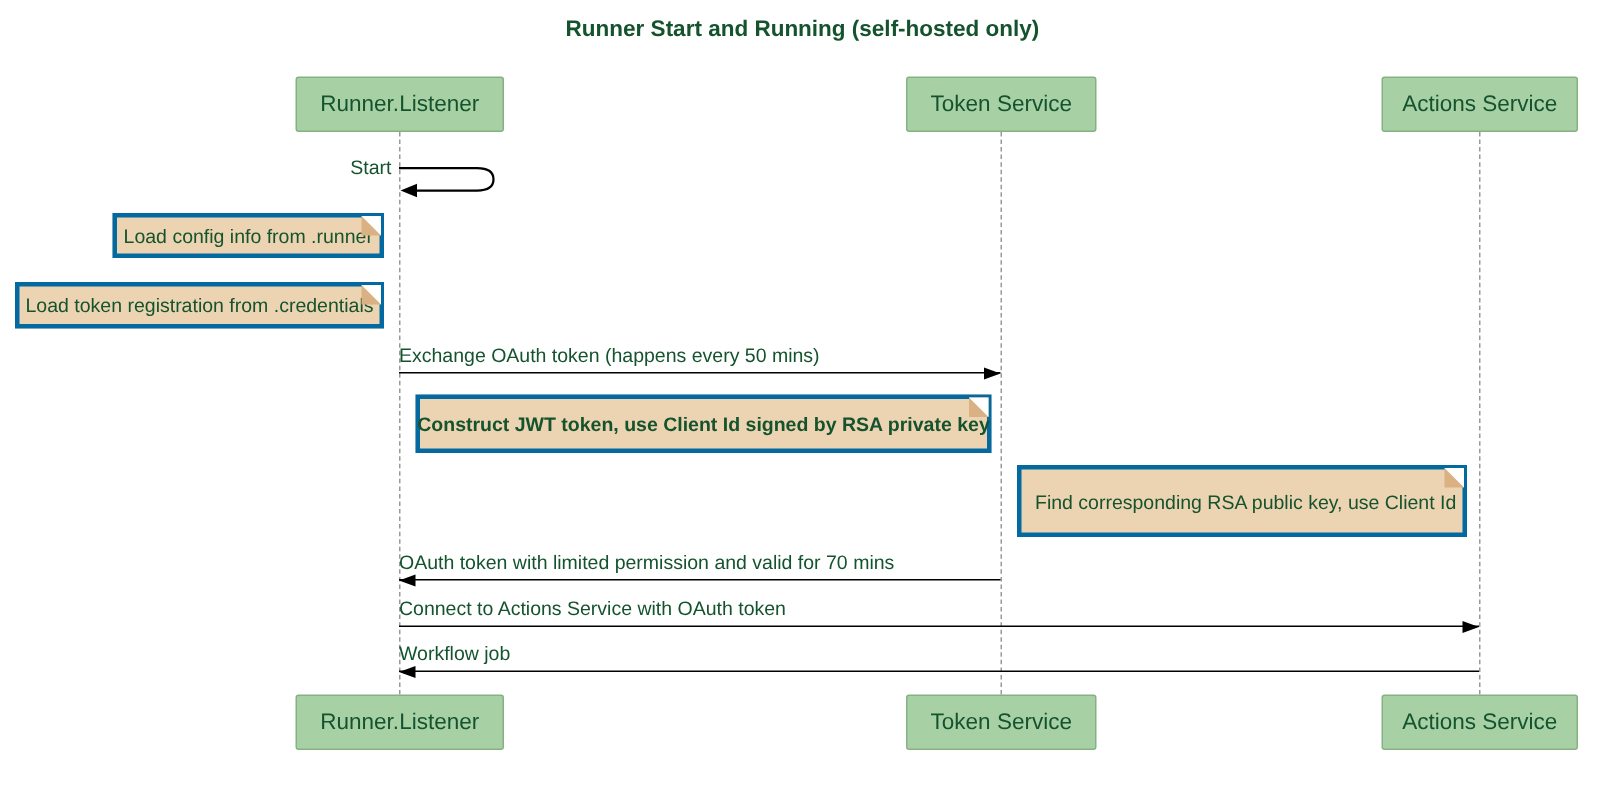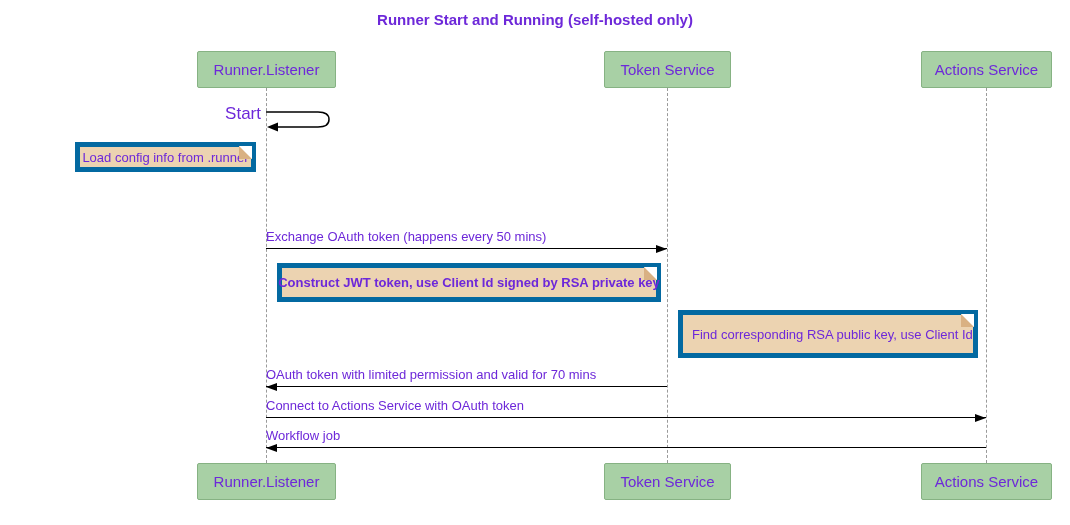--- a/index.html
+++ b/index.html
@@ -1,21 +1,21 @@
 <!DOCTYPE html>
 <html><head>
 <meta charset="utf-8">
 <style>
   html,body{margin:0;padding:0;background:#ffffff;}
   .canvas{
     position:relative;
     width:1070px;height:525px;
     background:#ffffff;
     font-family:"Liberation Sans", sans-serif;
-    color:#6d28d9;
+    color:#14532d;
     overflow:hidden;
   }
   .title{
     position:absolute;left:0;right:0;top:11px;
     text-align:center;font-size:15px;font-weight:bold;
   }
   .lifeline{
     position:absolute;top:88px;height:375px;width:0;
     border-left:1px dashed #9a9a9a;
   }
@@ -31,25 +31,25 @@
     position:absolute;left:0;right:0;bottom:5px;
     text-align:left;font-size:13px;white-space:nowrap;
   }
   .msg-line{
     position:absolute;left:0;right:0;bottom:0;height:1.5px;background:#000;
   }
   .arrowhead{position:absolute;width:0;height:0;border-style:solid;bottom:-4px;}
   .arrowhead.right{right:0;border-width:4.5px 0 4.5px 11px;border-color:transparent transparent transparent #000;}
   .arrowhead.left{left:0;border-width:4.5px 11px 4.5px 0;border-color:transparent #000 transparent transparent;}
   .self-label{
-    position:absolute;font-size:17px;text-align:right;white-space:nowrap;
+    position:absolute;font-size:13px;text-align:right;white-space:nowrap;
   }
   .self-loop{position:absolute;}
   .note{
-    position:absolute;background:#ecd3b1;border:5px solid #0369a1;
+    position:absolute;background:#ecd3b1;border:3px solid #0369a1;
     box-sizing:border-box;font-size:13px;
     display:flex;align-items:center;justify-content:center;
     text-align:center;white-space:nowrap;
   }
   .note::after{
     content:"";position:absolute;top:-1px;right:-1px;width:0;height:0;
     border-style:solid;border-width:0 13px 13px 0;
     border-color:#ffffff #ffffff #d9b183 #d9b183;
   }
   .note.multiline{
@@ -91,20 +91,23 @@
   <div class="self-label" style="left:157px;top:104px;width:104px;">Start</div>
   <svg class="self-loop" style="left:266px;top:107px;" width="72" height="28" viewBox="0 0 72 28">
     <path d="M 0 5 H 52 Q 63 5 63 12.5 Q 63 20 52 20 H 12" fill="none" stroke="#000" stroke-width="1.5"></path>
     <polygon points="12,15.5 12,24.5 1,20" fill="#000"></polygon>
   </svg>
 
   <div class="note" style="left:75px;top:142px;width:181px;height:30px;">
     <span>Load config info from .runner</span>
   </div>
 
+  <div class="note" style="left:10px;top:188px;width:246px;height:31px;">
+    <span>Load token registration from .credentials</span>
+  </div>
 
   <div class="msg" style="left:266px;top:229px;width:401px;">
     <div class="msg-label">Exchange OAuth token (happens every 50 mins)</div>
     <div class="msg-line"></div>
     <div class="arrowhead right"></div>
   </div>
 
   <div class="note" style="left:277px;top:263px;width:384px;height:39px;font-weight:bold;">
     <span>Construct JWT token, use Client Id signed by RSA private key</span>
   </div>

